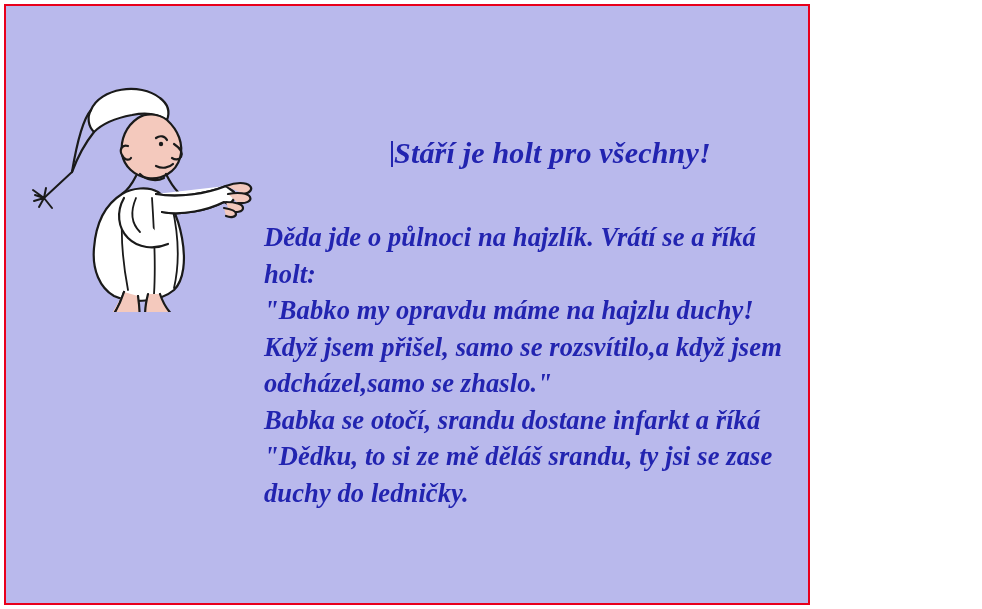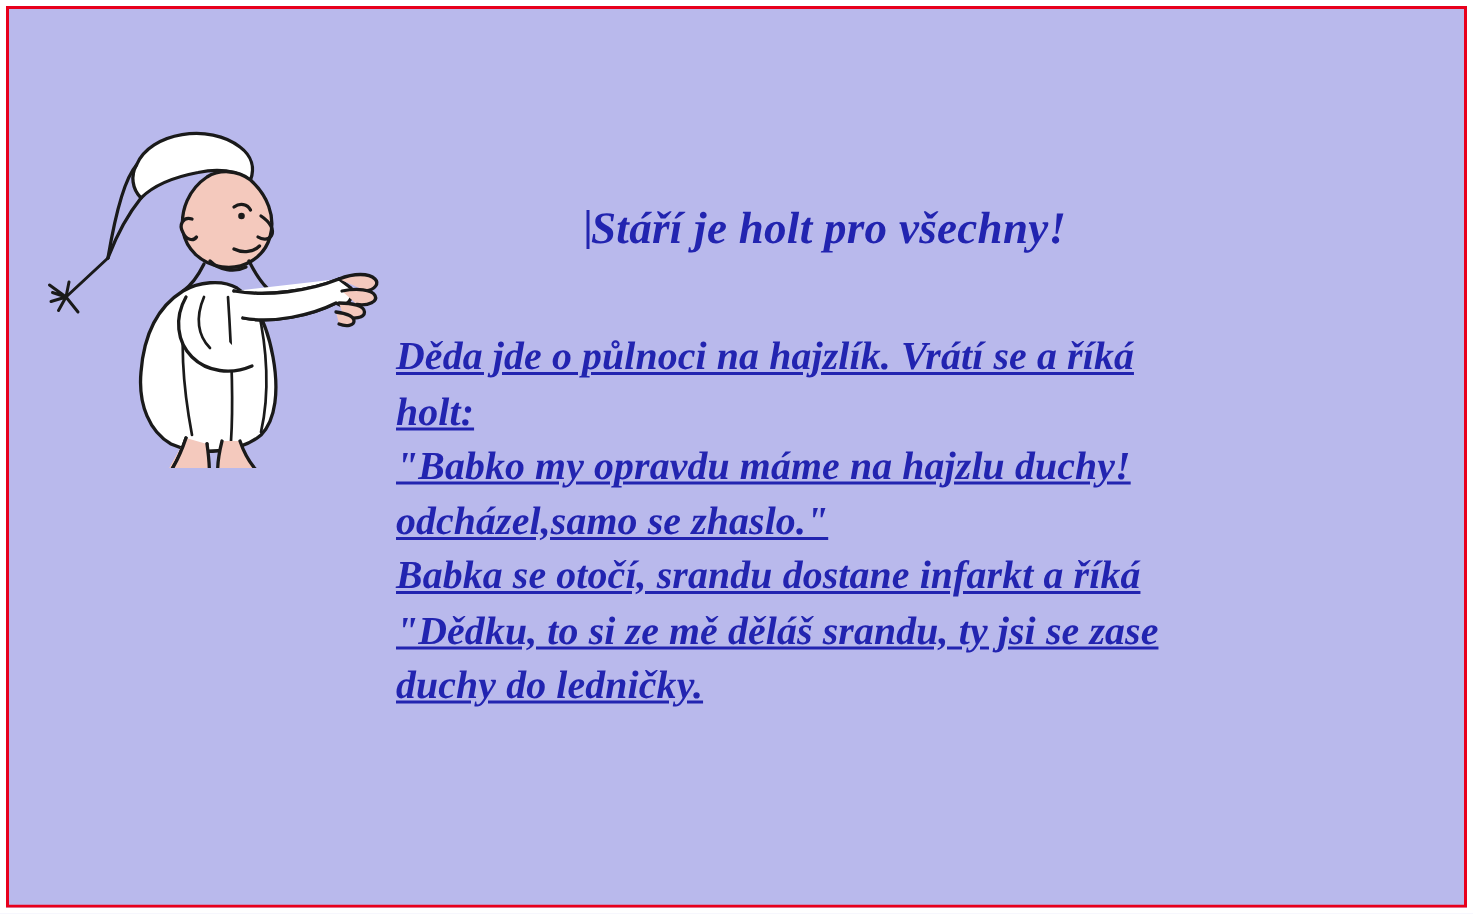--- a/index.html
+++ b/index.html
@@ -17,21 +17,21 @@
     position: relative;
     width: 982px;
     height: 609px;
     box-sizing: border-box;
     background: #ffffff;
   }
   #frame {
     position: absolute;
     left: 4px;
     top: 4px;
-    width: 974px;
+    width: 806px;
     height: 601px;
     box-sizing: border-box;
     border: 2px solid #e8001c;
     background: #b9b9ec;
   }
   #canvas {
     position: absolute;
     left: 0;
     top: 0;
     right: 0;
@@ -76,21 +76,20 @@
     position: absolute;
     left: 258px;
     top: 213px;
     width: 680px;
     font-size: 26.5px;
     font-weight: bold;
     font-style: italic;
     color: #2224b0;
     line-height: 36.5px;
     letter-spacing: 0.1px;
-    text-decoration: underline;
   }
   #body-text .line {
     white-space: nowrap;
   }
 </style>
 </head>
 <body>
 
 <div id="page">
   <div id="frame">
@@ -151,20 +150,21 @@
           </g>
         </svg>
       </div>
 
       <div id="title"><span class="caret"></span><span>Stáří je holt pro všechny!</span></div>
 
       <div id="body-text">
         <div class="line">Děda jde o půlnoci na hajzlík. Vrátí se a říká</div>
         <div class="line">holt:</div>
         <div class="line">"Babko my opravdu máme na hajzlu duchy!</div>
+        <div class="line">Když jsem přišel, samo se rozsvítilo,a když jsem</div>
         <div class="line">odcházel,samo se zhaslo."</div>
         <div class="line">Babka se otočí, srandu dostane infarkt a říká</div>
         <div class="line">"Dědku, to si ze mě děláš srandu, ty jsi se zase</div>
         <div class="line">duchy do ledničky.</div>
       </div>
 
     </div>
   </div>
 </div>
 

